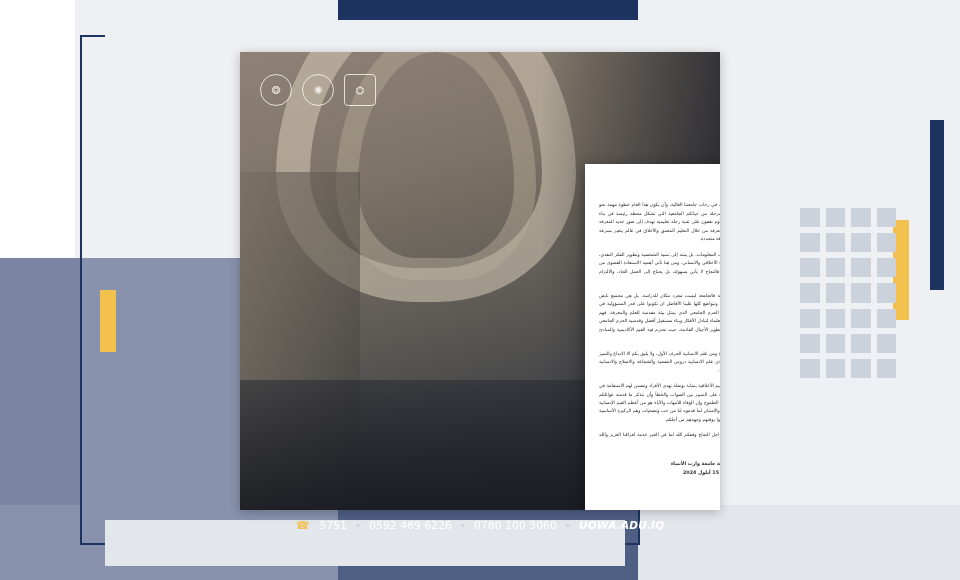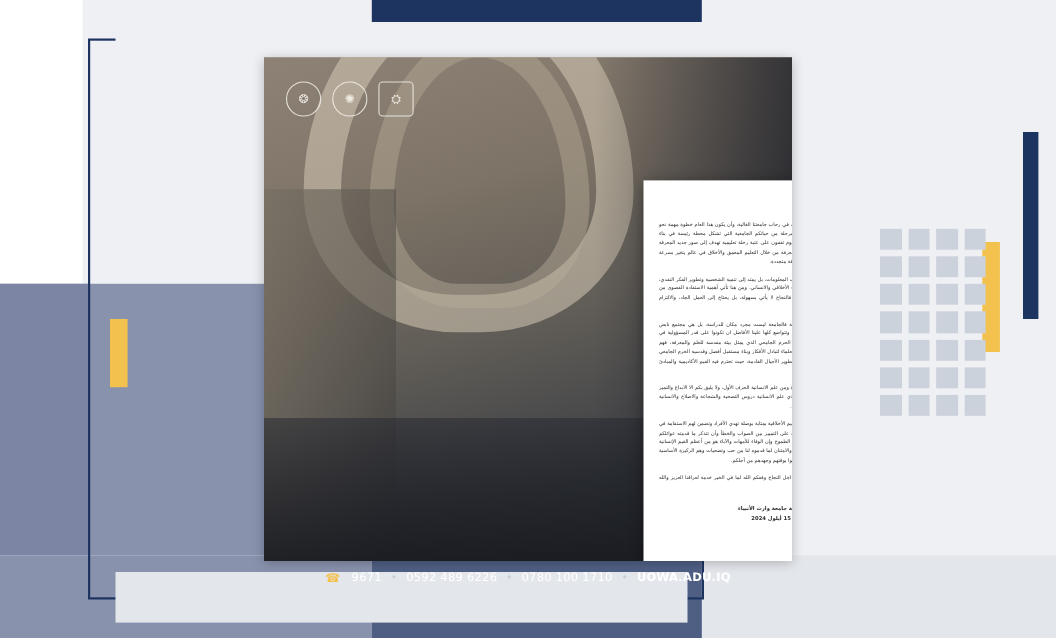--- a/index.html
+++ b/index.html
@@ -241,20 +241,21 @@
     color: #f2c14e;
     font-size: 11px;
     margin-right: 2px;
   }
   .contact-bar .sep {
     color: #c9cfda;
     font-size: 10px;
   }
   .contact-bar .site {
     font-weight: bold;
+    font-style: italic;
   }
 </style>
 </head>
 <body>
 
 <div class="bg-right-light"></div>
 <div class="bg-left-band"></div>
 <div class="bg-navy-top"></div>
 <div class="bg-slate-left"></div>
 <div class="bg-slate-left-inner"></div>
@@ -325,20 +326,20 @@
     <p class="body">وفي الختام نقدر لكم جهودكم وتفانيكم من اجل النجاح وفقكم الله لما في الخير خدمة لعراقنا العزيز والله ولي التوفيق.</p>
     <div class="sign">
       <div>رئاسة جامعة وارث الأنبياء</div>
       <div>15 أيلول 2024</div>
     </div>
   </div>
 </div>
 
 <div class="contact-bar">
   <span class="phone-icon">☎</span>
-  <span>9671</span>
+  <span>5751</span>
   <span class="sep">•</span>
   <span>0592 489 6226</span>
   <span class="sep">•</span>
-  <span>0780 100 1710</span>
+  <span>0780 100 3060</span>
   <span class="sep">•</span>
   <span class="site">UOWA.ADU.IQ</span>
 </div>
 
 </body></html>

